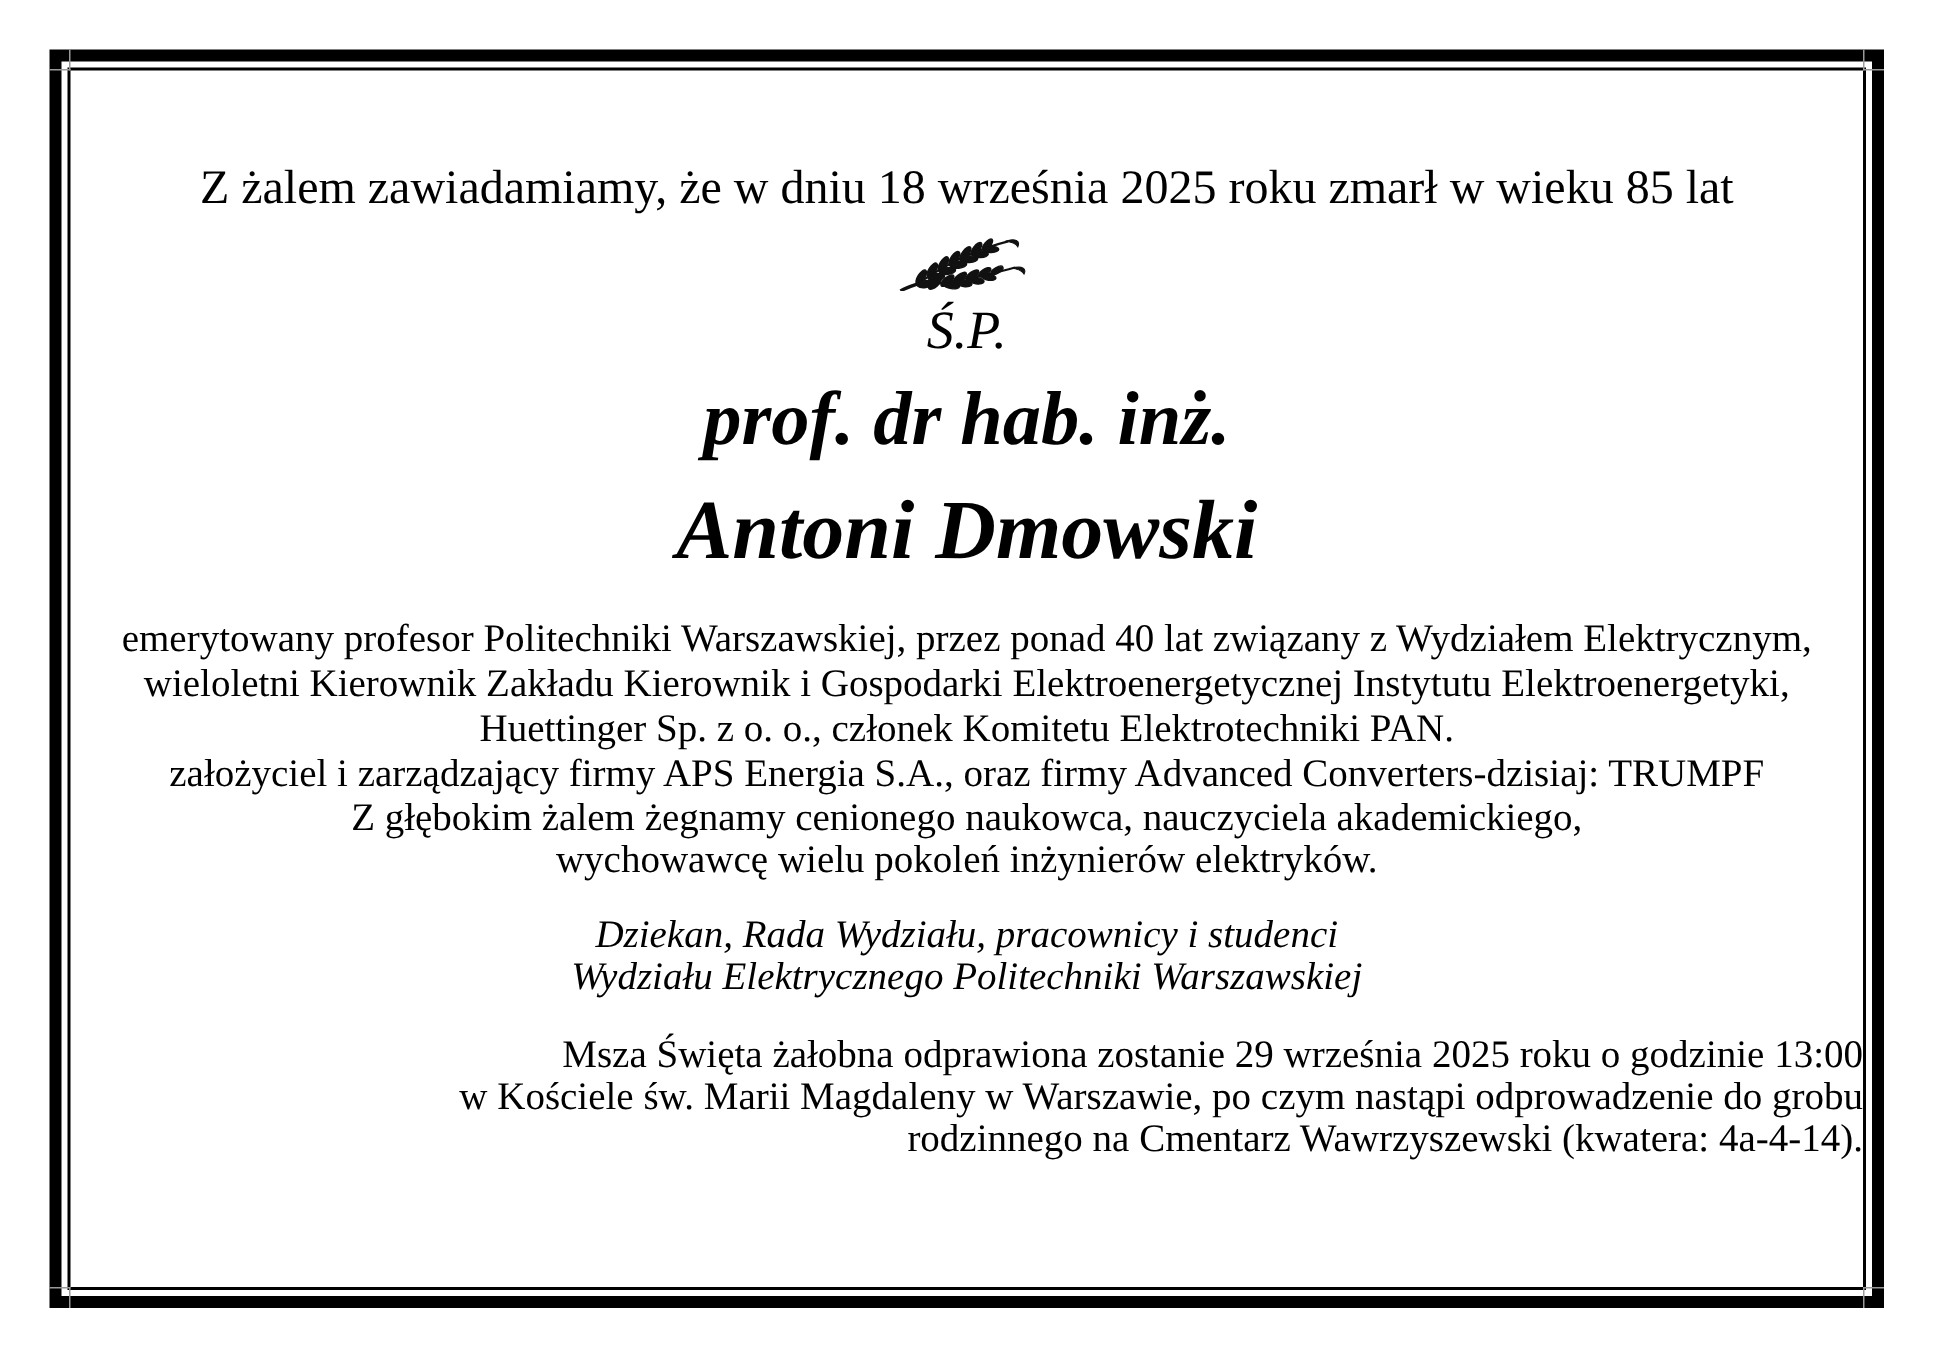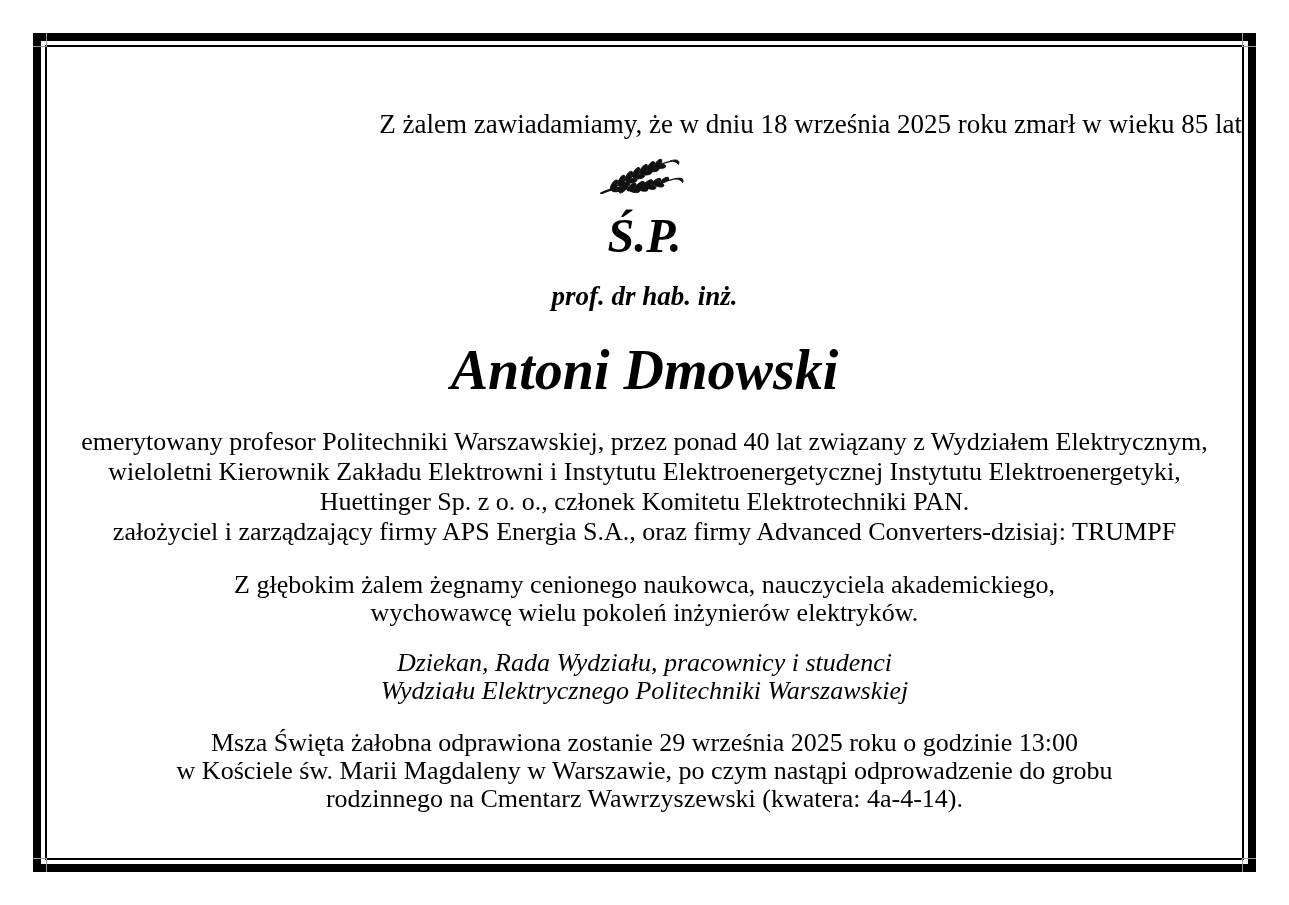--- a/index.html
+++ b/index.html
@@ -11,30 +11,30 @@
   .frame-outer{position:absolute;inset:33px;border:8px solid #000;}
   .frame-inner{position:absolute;inset:45px;border:2px solid #000;}
   .tick{position:absolute;background:#9a9a9a;}
   .tick.v{width:1px;height:14px;}
   .tick.h{height:1px;width:14px;}
   .content{
     position:absolute;left:47px;right:47px;top:47px;bottom:47px;
     text-align:center;padding-top:62px;box-sizing:border-box;
   }
   .line{white-space:nowrap;}
-  .intro{font-size:27px;line-height:30px;text-align:right;}
+  .intro{font-size:32px;line-height:30px;}
   .icon-row{margin-top:9px;height:46px;}
   .icon-row svg{display:inline-block;vertical-align:top;}
-  .honorific{margin-top:20px;font-size:48px;line-height:44px;font-weight:bold;font-style:italic;}
-  .titles{margin-top:14px;font-size:27px;line-height:48px;font-weight:bold;font-style:italic;}
+  .honorific{margin-top:4px;font-size:36px;line-height:44px;font-weight:normal;font-style:italic;}
+  .titles{margin-top:14px;font-size:51px;line-height:48px;font-weight:bold;font-style:italic;}
   .deceased{margin-top:18px;font-size:56px;line-height:64px;font-weight:bold;font-style:italic;}
   .bio{margin-top:25px;font-size:26px;line-height:30px;}
-  .farewell{margin-top:24px;font-size:26px;line-height:28px;}
+  .farewell{font-size:26px;line-height:28px;}
   .signature{margin-top:22px;font-size:26px;line-height:28px;font-style:italic;}
-  .ceremony{margin-top:24px;font-size:26px;line-height:28px;}
+  .ceremony{margin-top:24px;font-size:26px;line-height:28px;text-align:right;}
 </style>
 </head>
 <body>
 
 <div class="frame-outer"></div>
 <div class="frame-inner"></div>
 
 <div class="tick v" style="left:46px;top:33px;"></div>
 <div class="tick h" style="left:33px;top:46px;"></div>
 <div class="tick v" style="right:46px;top:33px;"></div>
@@ -90,21 +90,21 @@
       </g>
     </svg>
   </div>
 
   <div class="line honorific">Ś.P.</div>
   <div class="line titles">prof. dr hab. inż.</div>
   <div class="line deceased">Antoni Dmowski</div>
 
   <div class="bio">
     <div class="line">emerytowany profesor Politechniki Warszawskiej, przez ponad 40 lat związany z Wydziałem Elektrycznym,</div>
-    <div class="line">wieloletni Kierownik Zakładu Elektrowni i Instytutu Elektroenergetycznej Instytutu Elektroenergetyki,</div>
+    <div class="line">wieloletni Kierownik Zakładu Kierownik i Gospodarki Elektroenergetycznej Instytutu Elektroenergetyki,</div>
     <div class="line">Huettinger Sp. z o. o., członek Komitetu Elektrotechniki PAN.</div>
     <div class="line">założyciel i zarządzający firmy APS Energia S.A., oraz firmy Advanced Converters-dzisiaj: TRUMPF</div>
   </div>
 
   <div class="farewell">
     <div class="line">Z głębokim żalem żegnamy cenionego naukowca, nauczyciela akademickiego,</div>
     <div class="line">wychowawcę wielu pokoleń inżynierów elektryków.</div>
   </div>
 
   <div class="signature">

